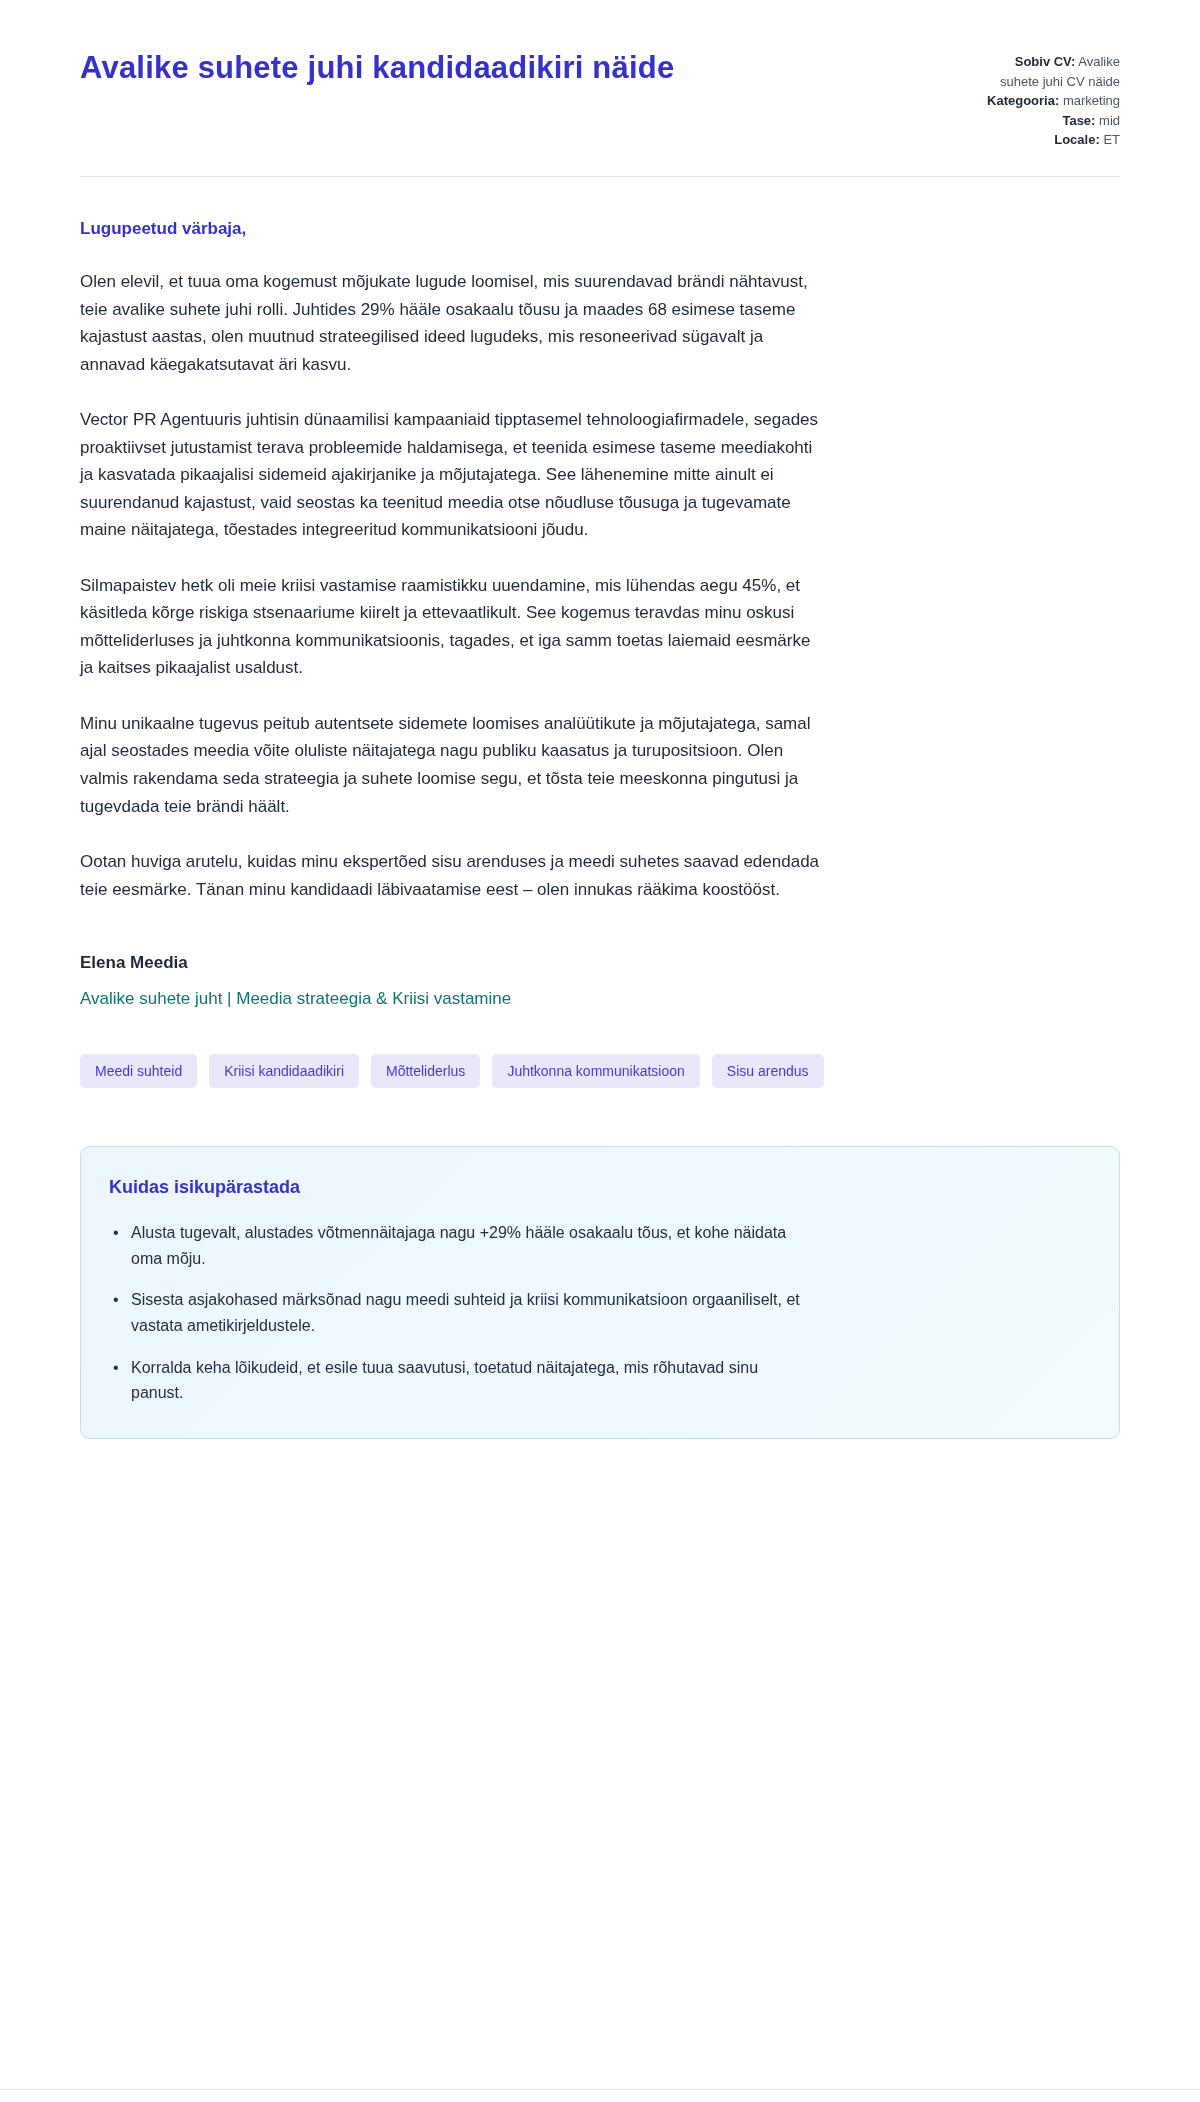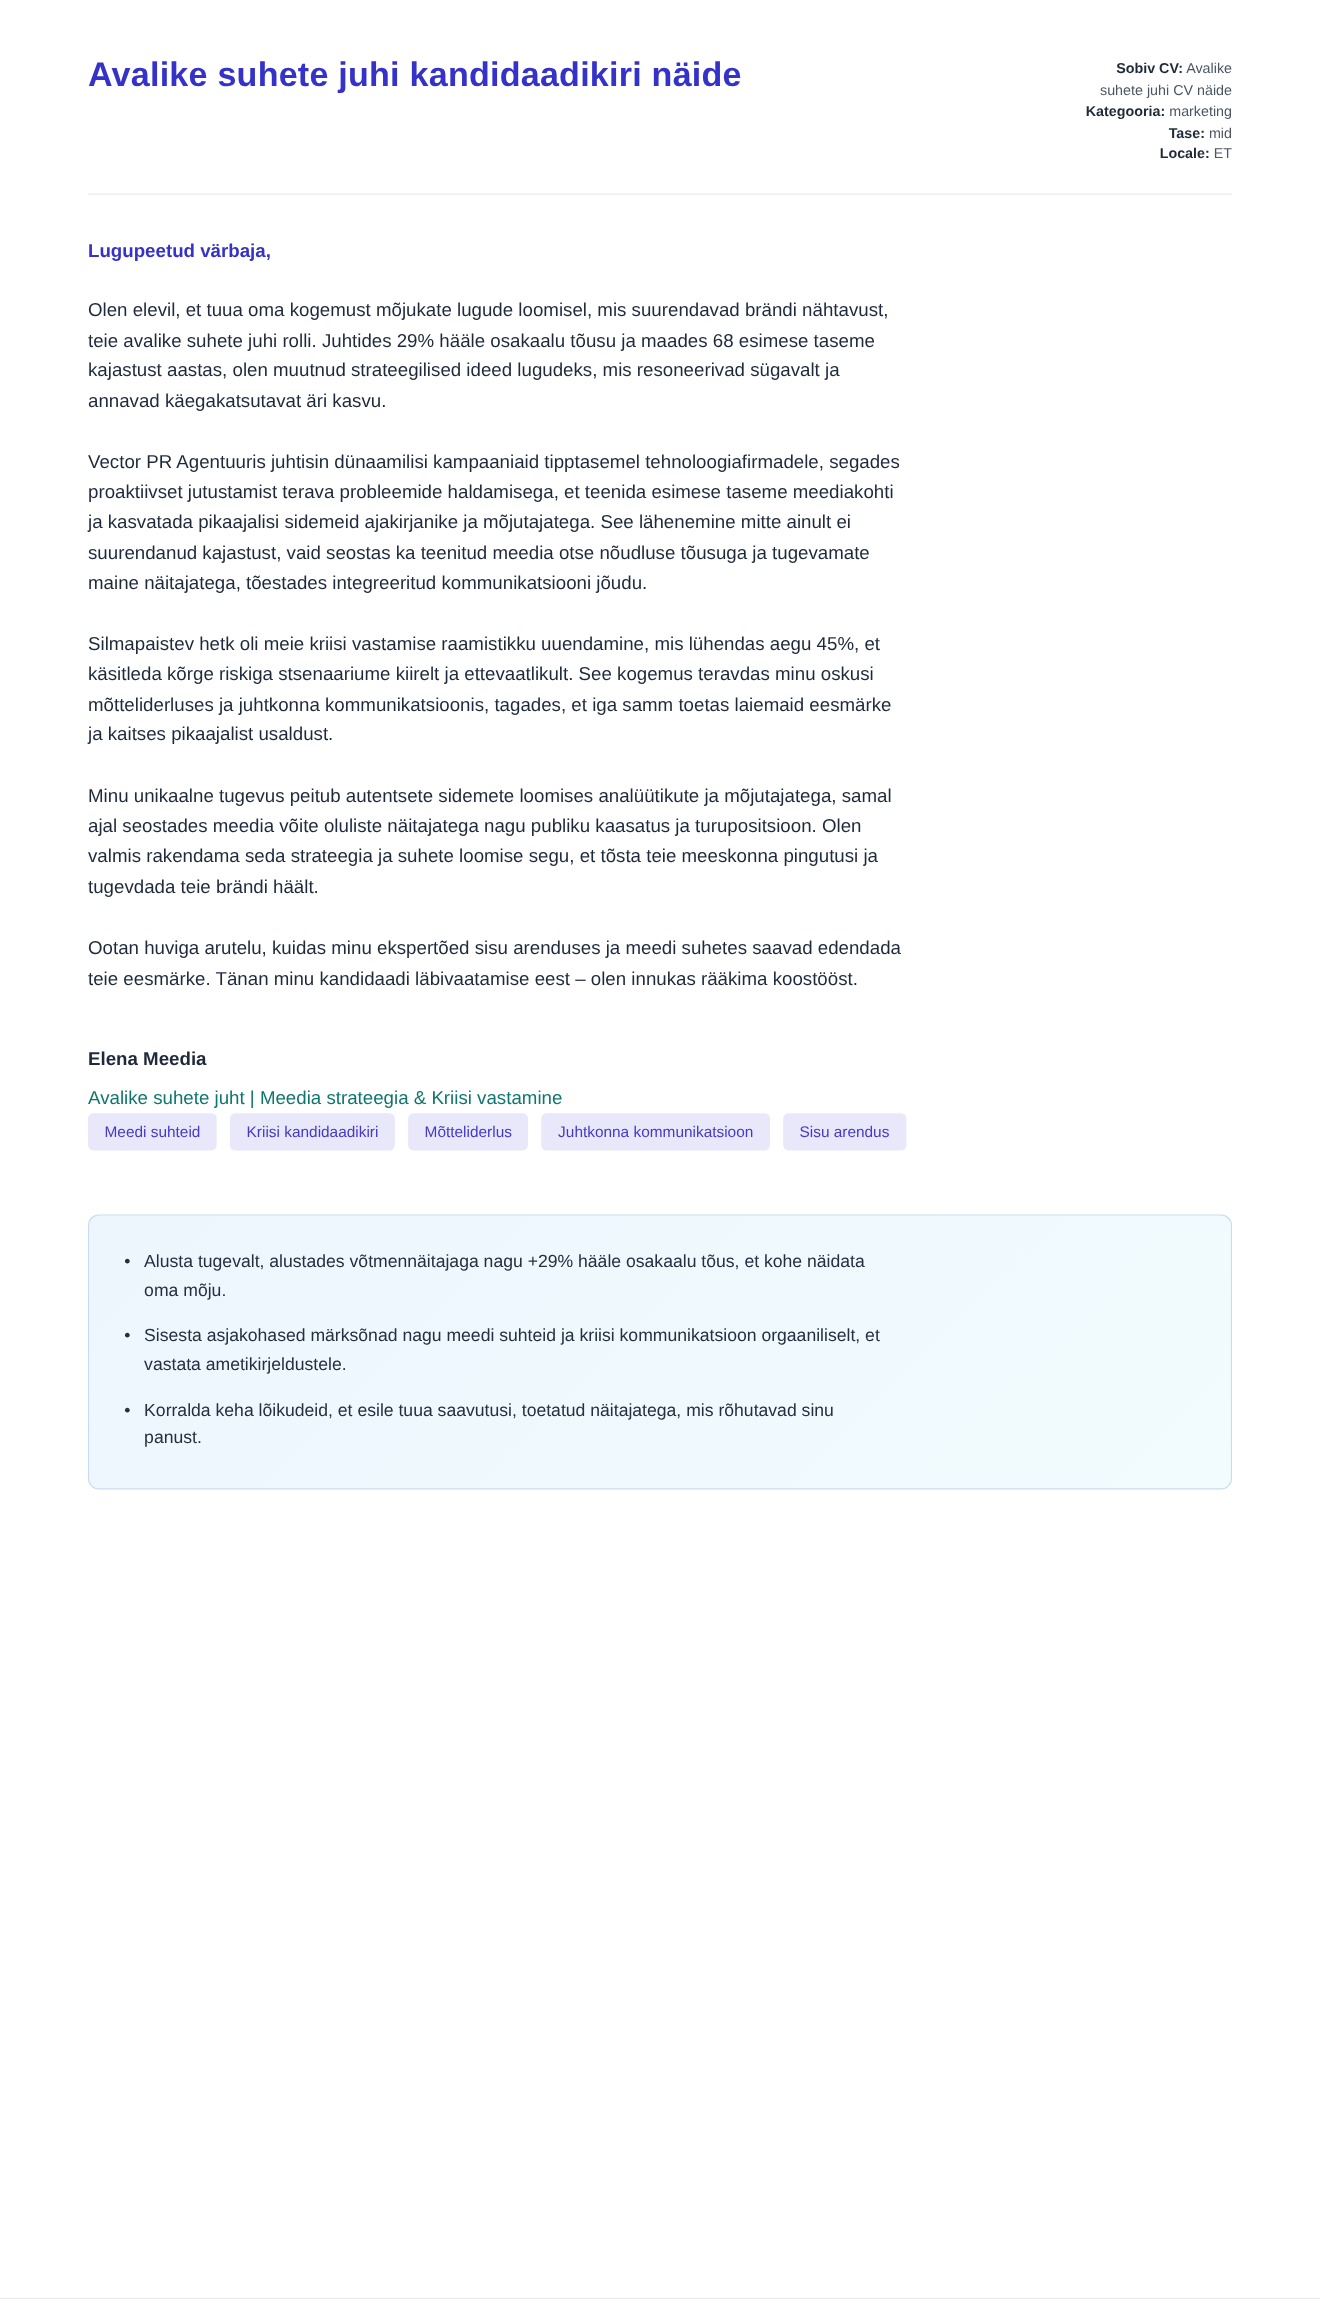--- a/index.html
+++ b/index.html
@@ -45,21 +45,21 @@
   hr.divider { border: none; border-top: 1px solid var(--divider, #e5e7eb); margin-top: 26px; }
 
   
   .letter { max-width: 748px; padding-top: 38px; font-size: 17px; line-height: 1.62; }
   .greeting { color: var(--accent, #3432c9); font-weight: bold; margin-bottom: 26px; }
   .para { margin-bottom: 28px; }
   .sig-name { font-weight: bold; margin-top: 46px; }
   .sig-title { margin-top: 8px; color: #0f766e; }
 
   
-  .tags { display: flex; flex-wrap: wrap; gap: 12px; max-width: 748px; }
+  .tags { margin-top: 42px; display: flex; flex-wrap: wrap; gap: 12px; max-width: 748px; }
   .tag {
     display: inline-block;
     background: var(--tag-bg, #e9e8fa);
     color: var(--tag-text, #4539cb);
     font-size: 14px;
     line-height: 1;
     padding: 10px 15px;
     border-radius: 5px;
     white-space: nowrap;
   }
@@ -141,20 +141,21 @@
 
         <span class="tag">Mõtteliderlus</span>
 
         <span class="tag">Juhtkonna kommunikatsioon</span>
 
         <span class="tag">Sisu arendus</span>
       </div>
   </main>
 
   <section class="tips">
+    <h2>Kuidas isikupärastada</h2>
     <ul>
 
         <li>Alusta tugevalt, alustades võtmennäitajaga nagu +29% hääle osakaalu tõus, et kohe näidata oma mõju.</li>
 
         <li>Sisesta asjakohased märksõnad nagu meedi suhteid ja kriisi kommunikatsioon orgaaniliselt, et vastata ametikirjeldustele.</li>
 
         <li>Korralda keha lõikudeid, et esile tuua saavutusi, toetatud näitajatega, mis rõhutavad sinu panust.</li>
       </ul>
   </section>
 

